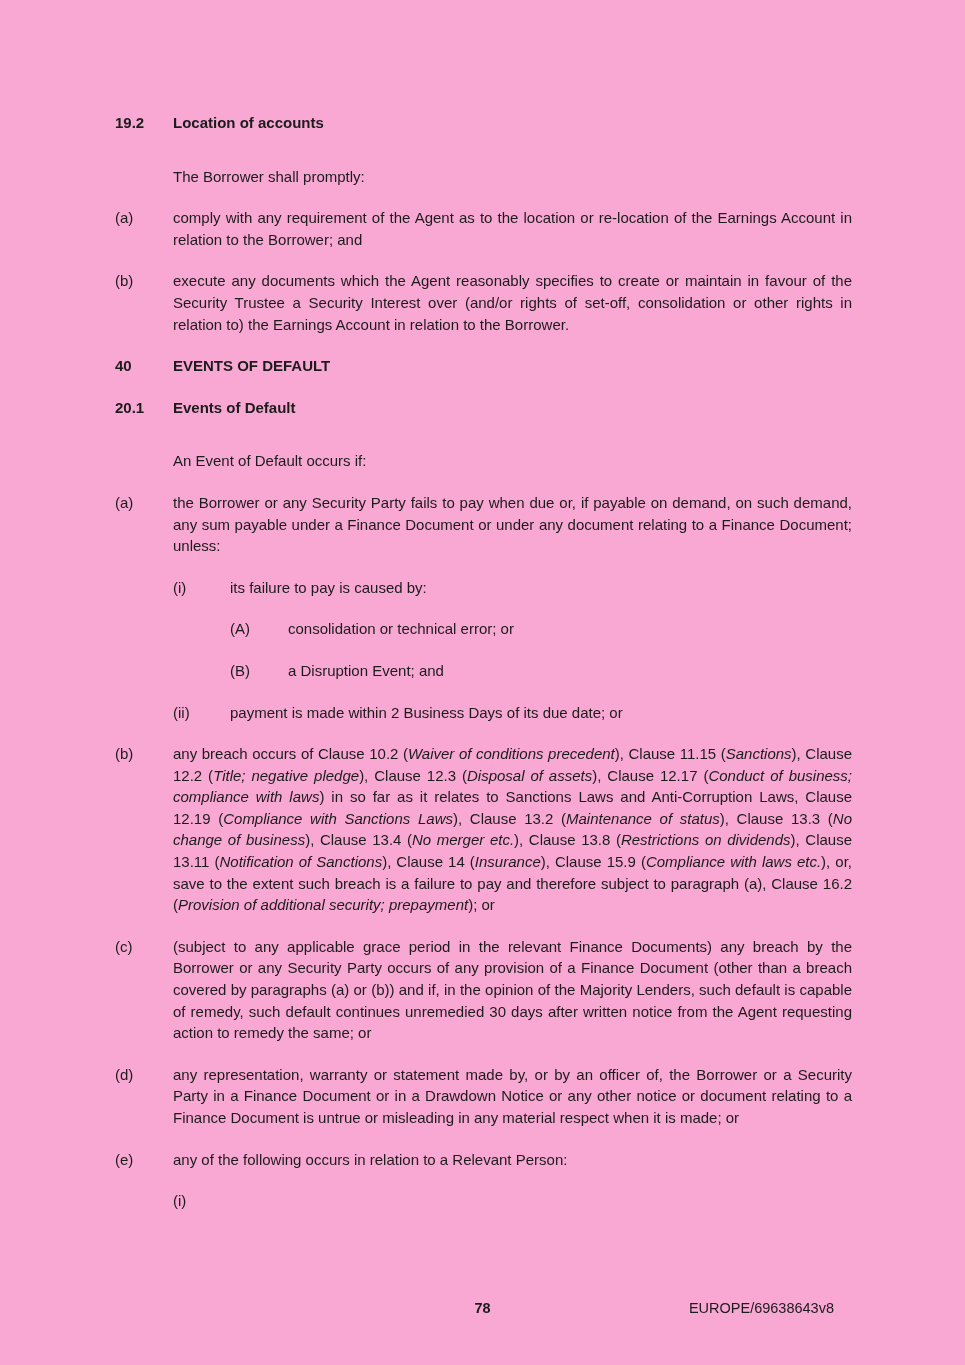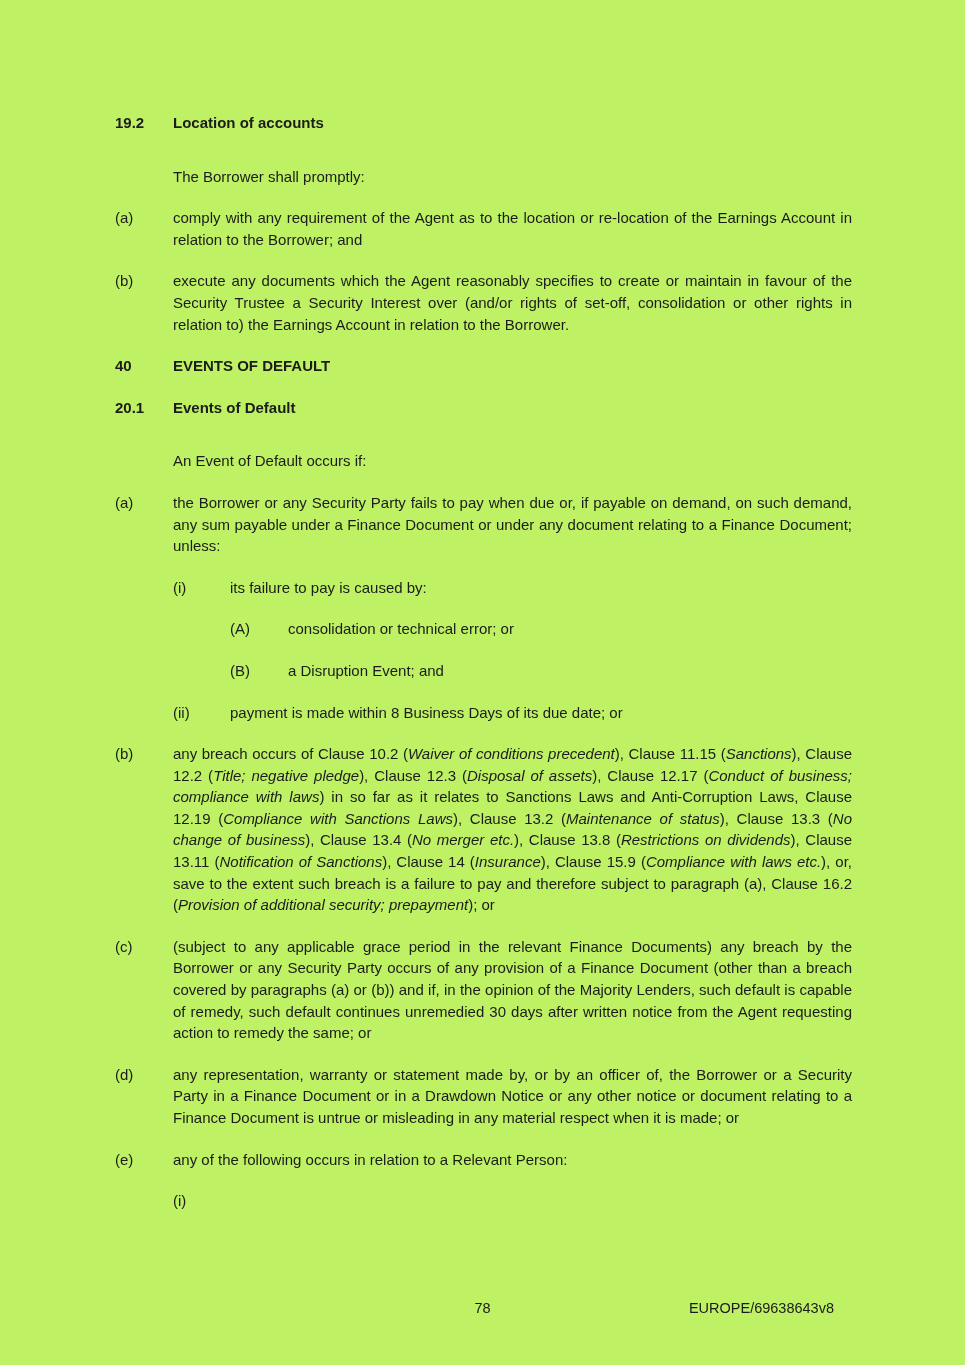--- a/index.html
+++ b/index.html
@@ -1,20 +1,20 @@
 <!DOCTYPE html>
 <html><head>
 <meta charset="utf-8">
 <style>
   html, body { margin: 0; padding: 0; background: #ffffff; }
   .page {
     position: relative;
     width: 965px;
     height: 1365px;
-    background: #bef264;
+    background: #f9a8d4;
     font-family: "Liberation Sans", sans-serif;
     color: #1c1c1c;
     overflow: hidden;
   }
   .content {
     position: absolute;
     left: 115px;
     top: 112px;
     width: 737px;
     font-size: 15px;
@@ -35,20 +35,21 @@
     top: 1297px;
     width: 965px;
     height: 22px;
     font-size: 14.5px;
     line-height: 22px;
   }
   .footer .page-number {
     position: absolute;
     left: 0; right: 0;
     text-align: center;
+    font-weight: bold;
   }
   .footer .doc-ref {
     position: absolute;
     right: 131px;
     top: 0;
   }
 </style>
 </head>
 <body>
 
@@ -103,21 +104,21 @@
       <div class="text">consolidation or technical error; or</div>
     </div>
 
     <div class="block lvl2">
       <span class="marker">(B)</span>
       <div class="text">a Disruption Event; and</div>
     </div>
 
     <div class="block lvl1">
       <span class="marker">(ii)</span>
-      <div class="text">payment is made within 8 Business Days of its due date; or</div>
+      <div class="text">payment is made within 2 Business Days of its due date; or</div>
     </div>
 
     <div class="block">
       <span class="marker">(b)</span>
       <div class="text"><span>any breach occurs of Clause 10.2 (</span><span class="it">Waiver of conditions precedent</span><span>), Clause 11.15 (</span><span class="it">Sanctions</span><span>), Clause 12.2 (</span><span class="it">Title; negative pledge</span><span>), Clause 12.3 (</span><span class="it">Disposal of assets</span><span>), Clause 12.17 (</span><span class="it">Conduct of business; compliance with laws</span><span>) in so far as it relates to Sanctions Laws and Anti-Corruption Laws, Clause 12.19 (</span><span class="it">Compliance with Sanctions Laws</span><span>), Clause 13.2 (</span><span class="it">Maintenance of status</span><span>), Clause 13.3 (</span><span class="it">No change of business</span><span>), Clause 13.4 (</span><span class="it">No merger etc.</span><span>), Clause 13.8 (</span><span class="it">Restrictions on dividends</span><span>), Clause 13.11 (</span><span class="it">Notification of Sanctions</span><span>), Clause 14 (</span><span class="it">Insurance</span><span>), Clause 15.9 (</span><span class="it">Compliance with laws etc.</span><span>), or, save to the extent such breach is a failure to pay and therefore subject to paragraph (a), Clause 16.2 (</span><span class="it">Provision of additional security; prepayment</span><span>); or</span></div>
     </div>
 
     <div class="block">
       <span class="marker">(c)</span>
       <div class="text">(subject to any applicable grace period in the relevant Finance Documents) any breach by the Borrower or any Security Party occurs of any provision of a Finance Document (other than a breach covered by paragraphs (a) or (b)) and if, in the opinion of the Majority Lenders, such default is capable of remedy, such default continues unremedied 30 days after written notice from the Agent requesting action to remedy the same; or</div>

